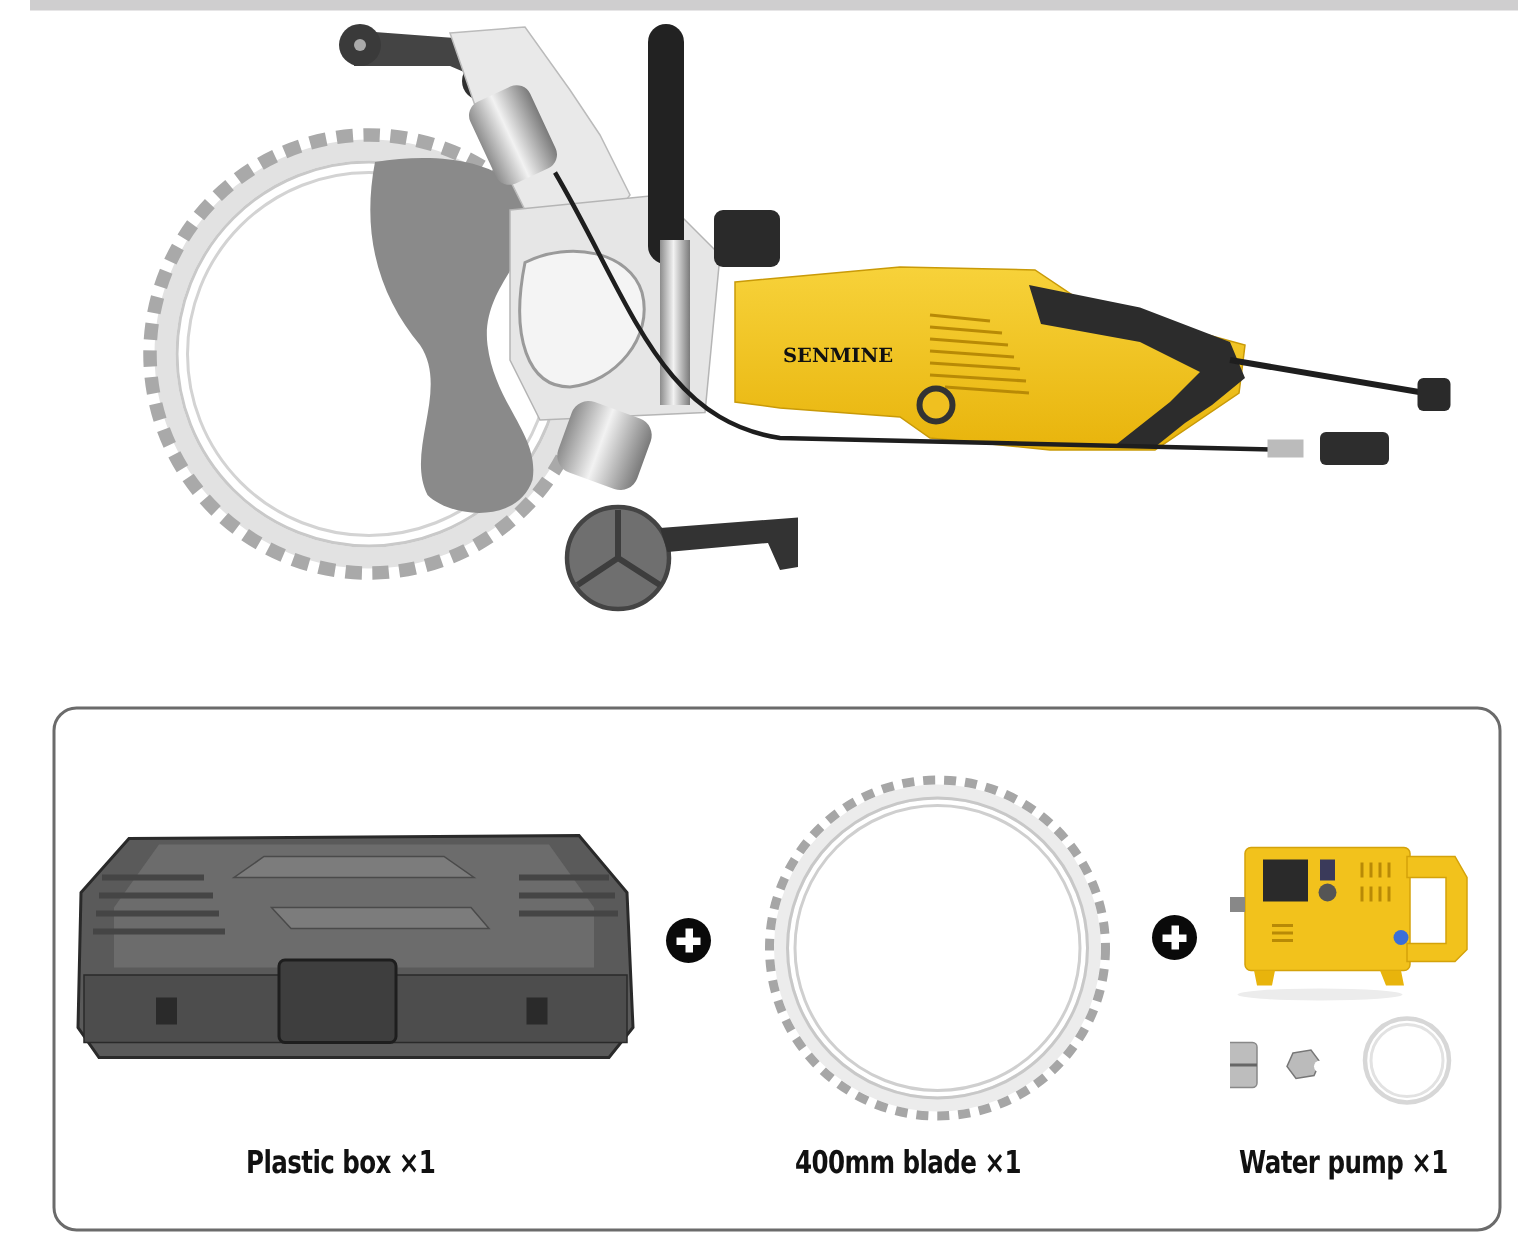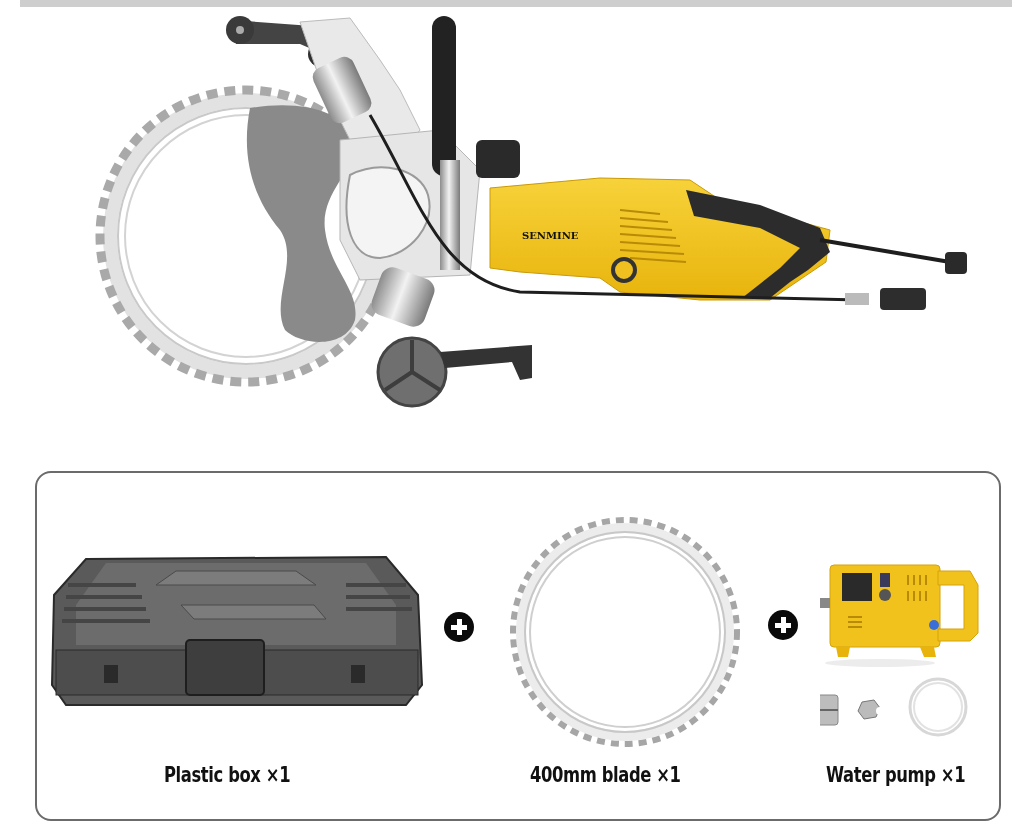--- a/index.html
+++ b/index.html
@@ -1,20 +1,20 @@
 <!DOCTYPE html>
 <html><head>
 <meta charset="utf-8">
 <style>
   html, body { margin:0; padding:0; background:#ffffff; }
   body { width:1024px; height:837px; position:relative; overflow:hidden; font-family:"Liberation Sans", sans-serif; }
   .topbar { position:absolute; left:20px; top:0; width:992px; height:7px; background:#cfcecf; }
   .hero { position:absolute; left:0; top:7px; width:1024px; height:450px; }
   .hero svg { position:absolute; left:0; top:0; }
-  .brand { position:absolute; left:522px; top:223px; font-family:"DejaVu Serif", serif; font-weight:bold; font-size:10px; color:#111; letter-spacing:0px; }
+  .brand { position:absolute; left:522px; top:223px; font-family:"DejaVu Serif", serif; font-weight:bold; font-size:13px; color:#111; letter-spacing:0px; }
   .frame { position:absolute; left:35px; top:471px; width:966px; height:350px; border:2px solid #6b6b6b; border-radius:16px; box-sizing:border-box; background:#fff; }
   .item { position:absolute; }
   .label { position:absolute; top:763px; font-family:"DejaVu Sans", sans-serif; font-weight:bold; font-size:21px; color:#111; transform:scaleX(0.78); transform-origin:left top; white-space:nowrap; letter-spacing:-0.5px; }
   .plus { position:absolute; width:30px; height:30px; border-radius:50%; background:#0a0a0a; }
   .plus::before, .plus::after { content:""; position:absolute; background:#fff; }
   .plus::before { left:7px; top:12.5px; width:16px; height:5px; }
   .plus::after { left:12.5px; top:7px; width:5px; height:16px; }
 </style>
 </head>
 <body>

